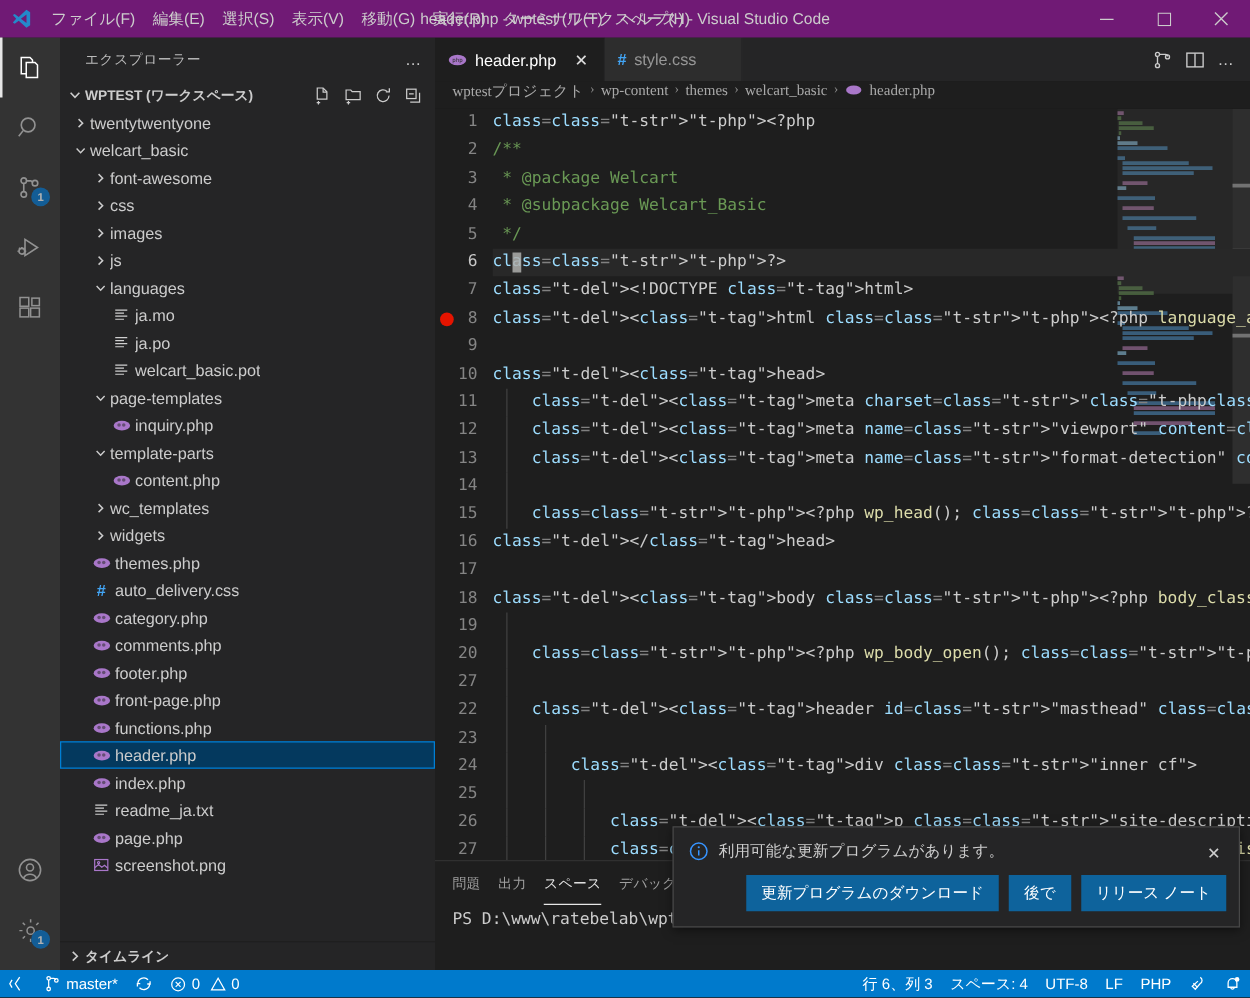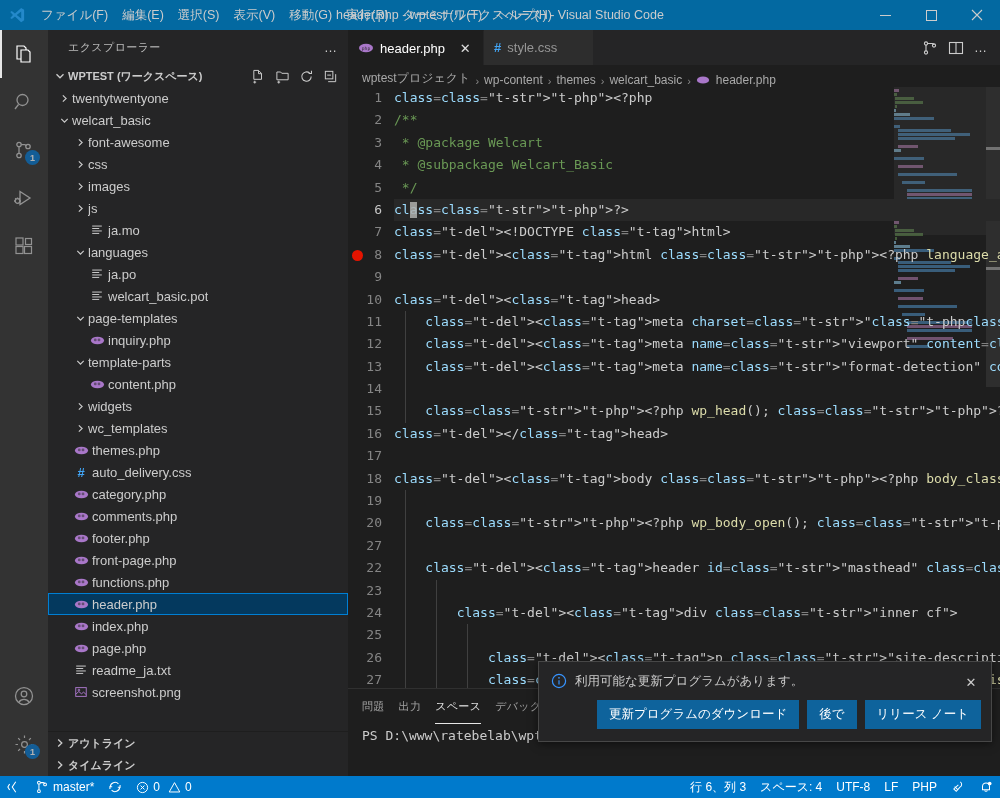--- a/index.html
+++ b/index.html
@@ -5,21 +5,21 @@
   * { box-sizing: border-box; margin:0; padding:0; }
   html,body { width:1000px; height:798px; overflow:hidden; }
   body {
     font-family: "Liberation Sans", sans-serif;
     background:#1e1e1e; color:#cccccc; font-size:13px;
     -webkit-font-smoothing: antialiased;
   }
   #app { position:relative; width:1000px; height:798px; display:flex; flex-direction:column; }
 
   
-  .titlebar { height:30px; background:#0369a1; display:flex; align-items:flex-end; flex:0 0 30px; position:relative; }
+  .titlebar { height:30px; background:#701a75; display:flex; align-items:flex-end; flex:0 0 30px; position:relative; }
   .vs-logo { width:34px; height:30px; display:flex; align-items:center; justify-content:center; }
   .menu { display:flex; align-items:center; height:30px; }
   .menu-item { padding:0 7px; height:30px; line-height:30px; font-size:12.5px; color:#cccccc; cursor:default; white-space:nowrap; }
   .title-center { position:absolute; left:0; right:0; text-align:center; font-size:12.5px; color:#cccccc; pointer-events:none; line-height:30px; }
   .winctl { margin-left:auto; display:flex; height:30px; z-index:2; }
   .winbtn { width:46px; height:30px; display:flex; align-items:center; justify-content:center; }
 
   
   .mid { flex:1 1 auto; display:flex; min-height:0; }
 
@@ -51,21 +51,21 @@
   .sb-bottom .sb-section-head { background:#252526; }
 
   
   .editorarea { flex:1 1 auto; display:flex; flex-direction:column; min-width:0; background:#1e1e1e; }
   .tabsbar { height:35px; background:#252526; display:flex; align-items:stretch; flex:0 0 35px; }
   .tab { display:flex; align-items:center; gap:6px; padding:0 10px; font-size:13px; background:#2d2d2d; color:#969696; border-right:1px solid #252526; min-width:110px; }
   .tab.active { background:#1e1e1e; color:#ffffff; border-top:1px solid #1e1e1e; }
   .tab .close { margin-left:6px; opacity:.85; width:16px; text-align:center; }
   .tabs-actions { margin-left:auto; display:flex; align-items:center; gap:10px; padding:0 12px; color:#cccccc; }
 
-  .breadcrumb { height:22px; display:flex; align-items:flex-end; padding:0 0 0 14px; font-size:12px; color:#a9a9a9; gap:5px; background:#1e1e1e; flex:0 0 22px;}
+  .breadcrumb { height:22px; display:flex; align-items:flex-start; padding:0 0 0 14px; font-size:12px; color:#a9a9a9; gap:5px; background:#1e1e1e; flex:0 0 22px;font-family:Liberation Serif, serif;}
   .bc-sep { color:#8a8a8a; font-size:11px; }
 
   .editor { position:relative; flex:1 1 auto; overflow:hidden; background:#1e1e1e; display:flex; }
   .gutter { width:46px; flex:0 0 46px; text-align:right; padding-right:12px; color:#858585; font-family:"DejaVu Sans Mono", monospace; font-size:13px; position:relative; }
   .gline { height:22.4px; line-height:22.4px; }
   .breakpoint { position:absolute; left:4px; width:11px; height:11px; border-radius:50%; background:#e51400; }
   .codecol { flex:1 1 auto; position:relative; overflow:hidden; font-family:"DejaVu Sans Mono", monospace; font-size:13px; }
   .cline { height:22.4px; line-height:22.4px; white-space:pre; position:relative; }
   .cline.current { background:#282828; box-shadow: inset 0 0 0 1px #282828; }
   .indent-guide { position:absolute; top:0; bottom:0; width:1px; background:#404040; }
@@ -290,38 +290,38 @@
           <div class="row">
             <span class="ind" style="width: 24px;"></span>
             <span class="twisty">
               <svg width="11" height="11" viewBox="0 0 12 12" fill="none" stroke="#cccccc" stroke-width="1.25">
                 <path d="M4.2 2.5 7.8 6 4.2 9.5"></path>
               </svg>
             </span>
             <span class="lbl">js</span>
           </div>
           <div class="row">
+            <span class="ind" style="width: 24px;"></span>
+            <span class="twisty">
+              <svg width="11" height="11" viewBox="0 0 12 12" fill="none" stroke="#cccccc" stroke-width="1.25">
+                <path d="M2.5 4.2 6 7.8 9.5 4.2"></path>
+              </svg>
+            </span>
+            <span class="lbl">languages</span>
+          </div>
+          <div class="row">
             <span class="ind" style="width: 40px;"></span>
             <span class="ficon">
               <svg width="14" height="14" viewBox="0 0 16 16" stroke="#cfcfcf" stroke-width="1.1">
                 <path d="M2.5 3.5h11M2.5 6.3h8M2.5 9.1h11M2.5 11.9h8"></path>
               </svg>
             </span>
             <span class="lbl">ja.mo</span>
           </div>
           <div class="row">
-            <span class="ind" style="width: 24px;"></span>
-            <span class="twisty">
-              <svg width="11" height="11" viewBox="0 0 12 12" fill="none" stroke="#cccccc" stroke-width="1.25">
-                <path d="M2.5 4.2 6 7.8 9.5 4.2"></path>
-              </svg>
-            </span>
-            <span class="lbl">languages</span>
-          </div>
-          <div class="row">
             <span class="ind" style="width: 40px;"></span>
             <span class="ficon">
               <svg width="14" height="14" viewBox="0 0 16 16" stroke="#cfcfcf" stroke-width="1.1">
                 <path d="M2.5 3.5h11M2.5 6.3h8M2.5 9.1h11M2.5 11.9h8"></path>
               </svg>
             </span>
             <span class="lbl">ja.po</span>
           </div>
           <div class="row">
             <span class="ind" style="width: 40px;"></span>
@@ -372,30 +372,30 @@
             </span>
             <span class="lbl">content.php</span>
           </div>
           <div class="row">
             <span class="ind" style="width: 24px;"></span>
             <span class="twisty">
               <svg width="11" height="11" viewBox="0 0 12 12" fill="none" stroke="#cccccc" stroke-width="1.25">
                 <path d="M4.2 2.5 7.8 6 4.2 9.5"></path>
               </svg>
             </span>
+            <span class="lbl">wc_templates</span>
+          </div>
+          <div class="row">
+            <span class="ind" style="width: 24px;"></span>
+            <span class="twisty">
+              <svg width="11" height="11" viewBox="0 0 12 12" fill="none" stroke="#cccccc" stroke-width="1.25">
+                <path d="M4.2 2.5 7.8 6 4.2 9.5"></path>
+              </svg>
+            </span>
             <span class="lbl">widgets</span>
-          </div>
-          <div class="row">
-            <span class="ind" style="width: 24px;"></span>
-            <span class="twisty">
-              <svg width="11" height="11" viewBox="0 0 12 12" fill="none" stroke="#cccccc" stroke-width="1.25">
-                <path d="M4.2 2.5 7.8 6 4.2 9.5"></path>
-              </svg>
-            </span>
-            <span class="lbl">wc_templates</span>
           </div>
           <div class="row">
             <span class="ind" style="width: 24px;"></span>
             <span class="ficon">
               <svg width="15" height="15" viewBox="0 0 16 16">
                 <ellipse cx="8" cy="8" rx="7" ry="4.1" fill="#a977c9"></ellipse>
                 <ellipse cx="5.6" cy="7.4" rx="1.5" ry="1.5" fill="#2b2b2b" opacity=".55"></ellipse>
                 <ellipse cx="9.6" cy="7.4" rx="1.5" ry="1.5" fill="#2b2b2b" opacity=".55"></ellipse>
               </svg>
             </span>
@@ -479,59 +479,51 @@
                 <ellipse cx="8" cy="8" rx="7" ry="4.1" fill="#a977c9"></ellipse>
                 <ellipse cx="5.6" cy="7.4" rx="1.5" ry="1.5" fill="#2b2b2b" opacity=".55"></ellipse>
                 <ellipse cx="9.6" cy="7.4" rx="1.5" ry="1.5" fill="#2b2b2b" opacity=".55"></ellipse>
               </svg>
             </span>
             <span class="lbl">index.php</span>
           </div>
           <div class="row">
             <span class="ind" style="width: 24px;"></span>
             <span class="ficon">
-              <svg width="15" height="15" viewBox="0 0 16 16">
-                <ellipse cx="8" cy="8" rx="7" ry="4.1" fill="#a977c9"></ellipse>
-                <ellipse cx="5.6" cy="7.4" rx="1.5" ry="1.5" fill="#2b2b2b" opacity=".55"></ellipse>
-                <ellipse cx="9.6" cy="7.4" rx="1.5" ry="1.5" fill="#2b2b2b" opacity=".55"></ellipse>
-              </svg>
-            </span>
-            <span class="lbl">page.php</span>
-          </div>
-          <div class="row">
-            <span class="ind" style="width: 24px;"></span>
-            <span class="ficon">
               <svg width="14" height="14" viewBox="0 0 16 16" stroke="#cfcfcf" stroke-width="1.1">
                 <path d="M2.5 3.5h11M2.5 6.3h8M2.5 9.1h11M2.5 11.9h8"></path>
               </svg>
             </span>
             <span class="lbl">readme_ja.txt</span>
+          </div>
+          <div class="row">
+            <span class="ind" style="width: 24px;"></span>
+            <span class="ficon">
+              <svg width="15" height="15" viewBox="0 0 16 16">
+                <ellipse cx="8" cy="8" rx="7" ry="4.1" fill="#a977c9"></ellipse>
+                <ellipse cx="5.6" cy="7.4" rx="1.5" ry="1.5" fill="#2b2b2b" opacity=".55"></ellipse>
+                <ellipse cx="9.6" cy="7.4" rx="1.5" ry="1.5" fill="#2b2b2b" opacity=".55"></ellipse>
+              </svg>
+            </span>
+            <span class="lbl">page.php</span>
           </div>
           <div class="row">
             <span class="ind" style="width: 24px;"></span>
             <span class="ficon">
               <svg width="14" height="14" viewBox="0 0 16 16" fill="none" stroke="#a977c9" stroke-width="1.1">
                 <rect x="2" y="3" width="12" height="10"></rect>
                 <path d="M2 10.5 5.5 7.5 8.5 10 11 8.2 14 11"></path>
                 <circle cx="5.6" cy="5.8" r="1"></circle>
               </svg>
             </span>
             <span class="lbl">screenshot.png</span>
           </div>
         </div>
 
       <div class="sb-bottom">
-        <div class="sb-section-head">
-          <span class="chev">
-            <svg width="12" height="12" viewBox="0 0 12 12" fill="none" stroke="#cccccc" stroke-width="1.3">
-                <path d="M4.2 2.5 7.8 6 4.2 9.5"></path>
-              </svg>
-          </span>
-          <span>アウトライン</span>
-        </div>
         <div class="sb-section-head">
           <span class="chev">
             <svg width="12" height="12" viewBox="0 0 12 12" fill="none" stroke="#cccccc" stroke-width="1.3">
                 <path d="M4.2 2.5 7.8 6 4.2 9.5"></path>
               </svg>
           </span>
           <span>タイムライン</span>
         </div>
       </div>
     </div>

